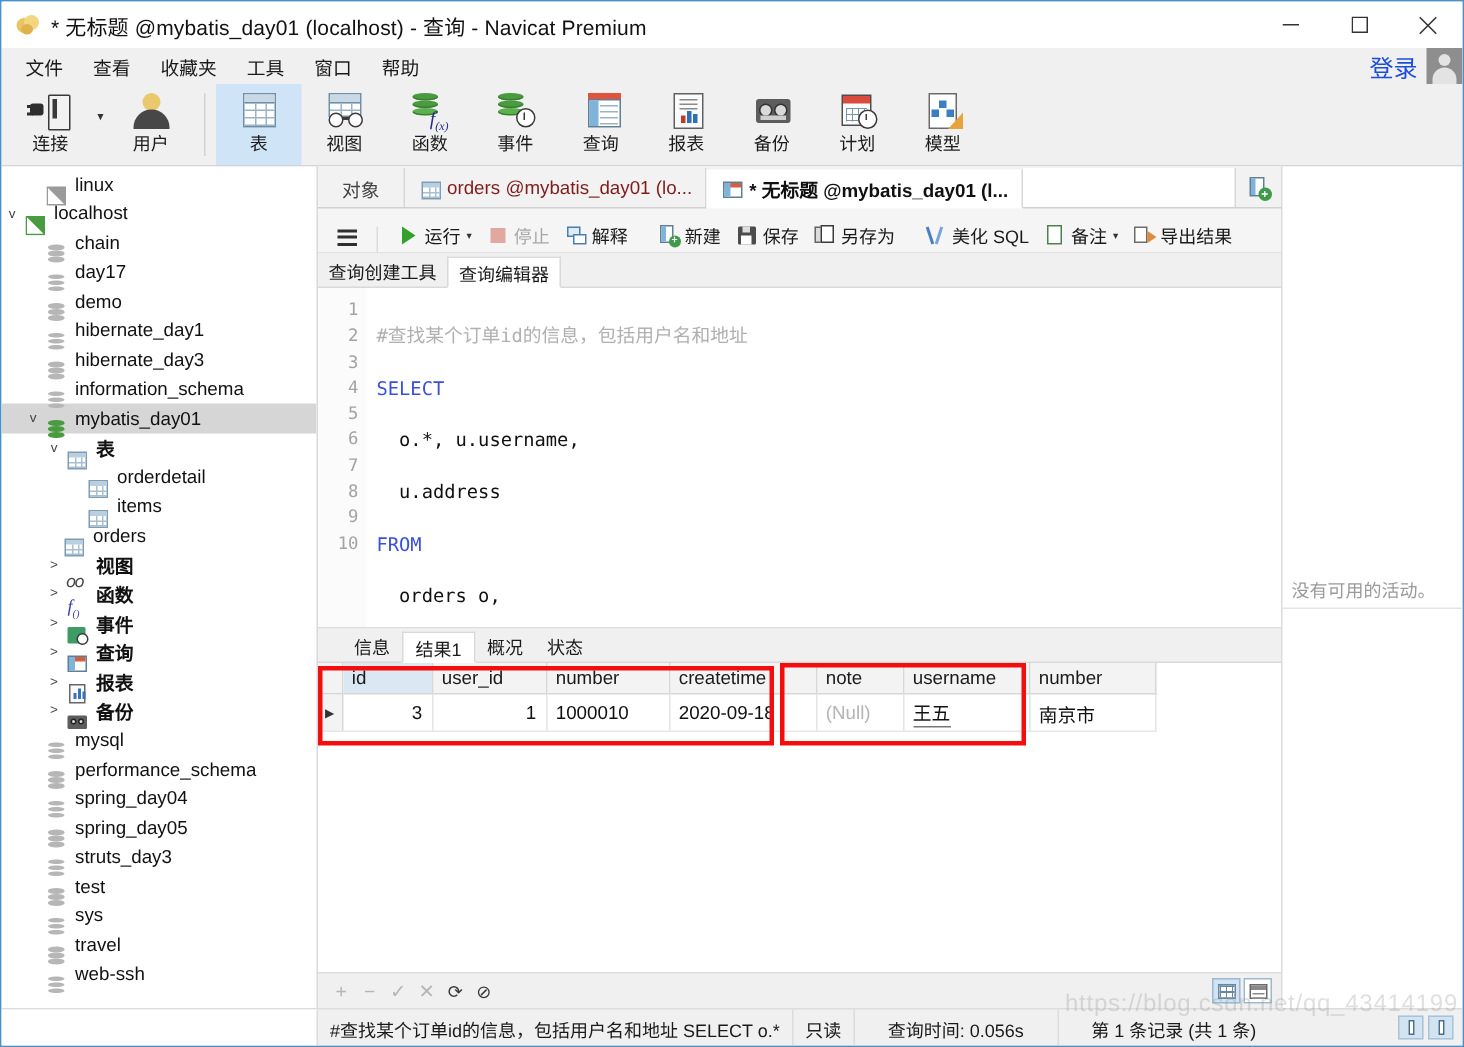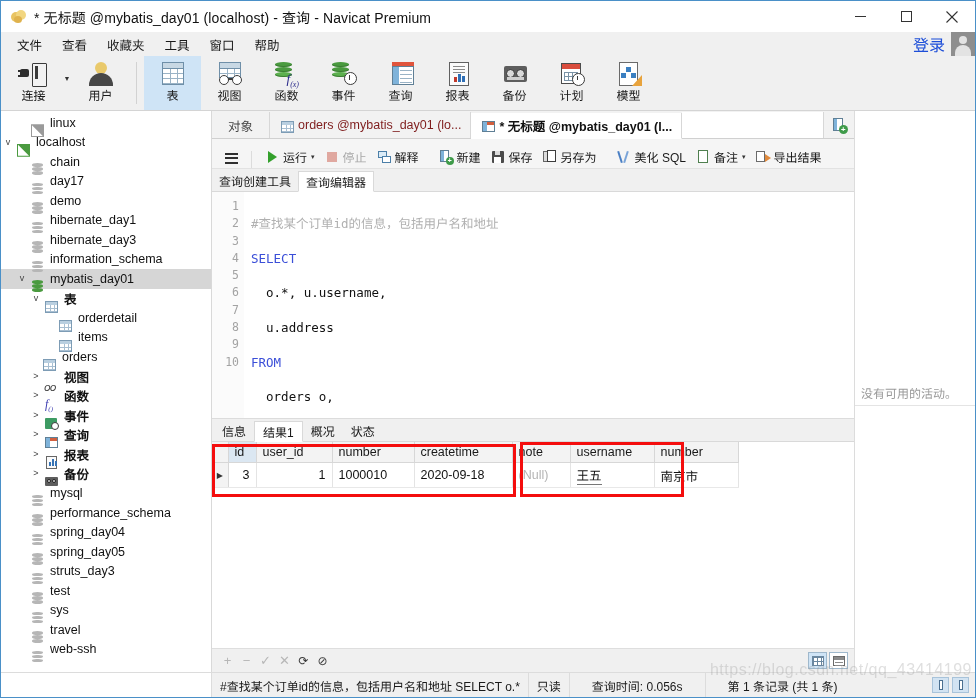--- a/index.html
+++ b/index.html
@@ -684,21 +684,21 @@
     background: #ffffff;
     min-height: 0;
   }
   .res-tabs {
     height: 22px;
     flex: 0 0 22px;
     background: #f0f0f0;
     display: flex;
     align-items: flex-end;
     border-bottom: 1px solid #d9d9d9;
-    padding-left: 2px;
+    padding-left: 16px;
   }
   .res-tab {
     font-size: 12px;
     padding: 0 8px;
     height: 21px;
     display: flex; align-items: center;
     color: #1a1a1a;
     cursor: default;
     box-sizing: border-box;
   }
@@ -1541,21 +1541,21 @@
           <div class="res-tab">
             <span>状态</span>
           </div>
         </div>
 
         <div class="grid-wrap">
           <table class="grid">
             <thead>
               <tr>
                 <th class="rowhdr"></th>
-                <th class="sel" style="width:28px">id</th>
+                <th class="sel" style="width:60px">id</th>
                 <th style="width:76px">user_id</th>
                 <th style="width:82px">number</th>
                 <th style="width:98px">createtime</th>
                 <th style="width:58px">note</th>
                 <th style="width:84px">username</th>
                 <th style="width:84px">number</th>
               </tr>
             </thead>
             <tbody>
               <tr>

